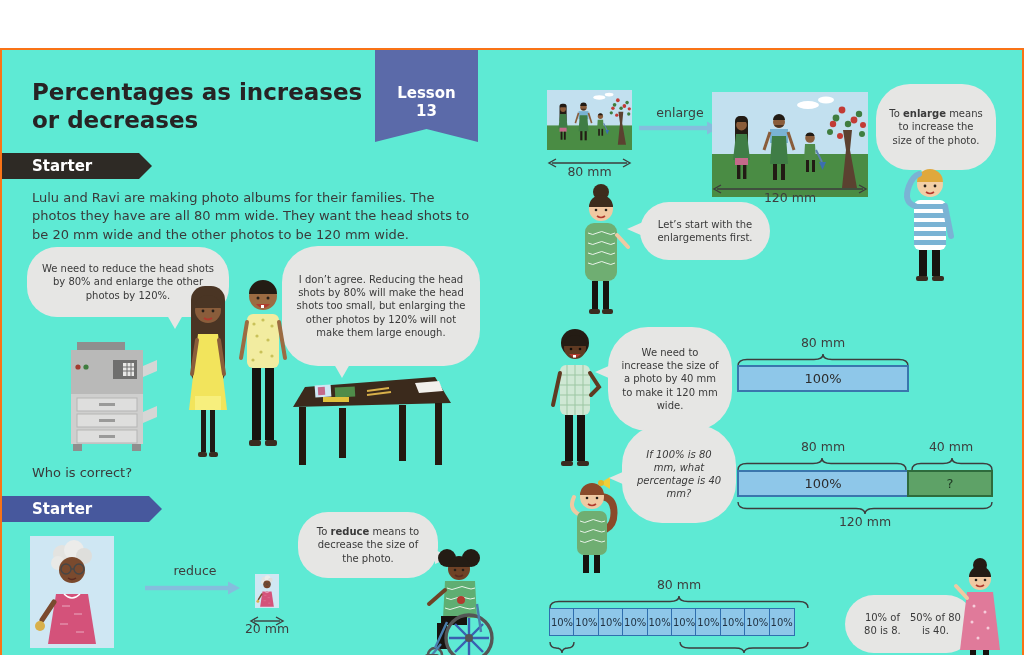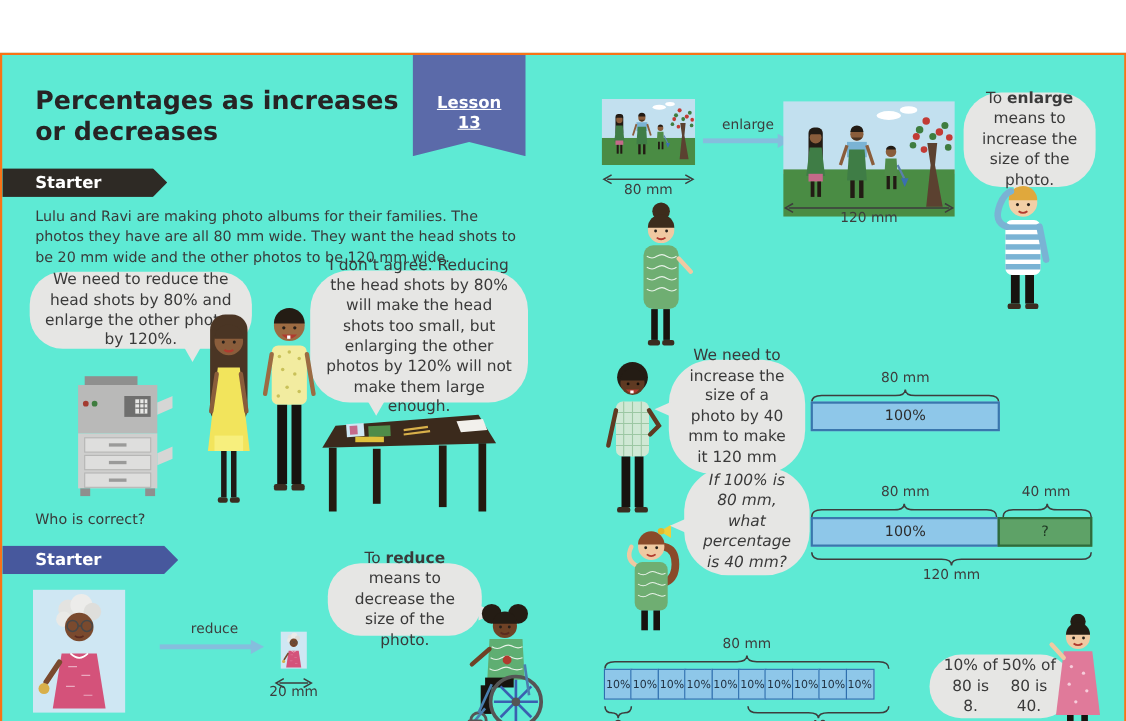--- a/index.html
+++ b/index.html
@@ -11,21 +11,21 @@
   .ribbon{background:#5b6aa9;color:#fff;text-align:center;font-weight:bold;font-size:15px;
           clip-path:polygon(0 0,100% 0,100% 100%,50% 86%,0 100%);}
   .banner{color:#fff;font-weight:bold;font-size:15px;line-height:26px;height:26px;
           padding-left:30px;box-sizing:border-box;
           clip-path:polygon(0 0,calc(100% - 13px) 0,100% 50%,calc(100% - 13px) 100%,0 100%);}
   .banner.dark{background:#2e2a25;}
   .banner.blue{background:#47589d;}
   .intro{font-size:13px;line-height:1.42;margin:0;}
   .bubble{position:absolute;background:#e6e6e4;border-radius:30px;box-sizing:border-box;
           display:flex;align-items:center;justify-content:center;text-align:center;
-          padding:8px 12px;font-size:14px;line-height:1.32;color:#3a3a3a;}
+          padding:8px 12px;font-size:10px;line-height:1.32;color:#3a3a3a;}
   .tail{position:absolute;width:0;height:0;border-style:solid;border-color:transparent;}
   .dim{font-size:12.5px;color:#3d3d3d;text-align:center;}
   .bar{box-sizing:border-box;border:2px solid #3a76ad;background:#8ec7e9;display:flex;
        align-items:center;justify-content:center;font-size:13px;color:#2c2c2c;}
   .bar.green{background:#5ea267;border-color:#2e6b3c;color:#1f3a24;}
   .cells{display:flex;}
   .cell{width:26px;height:28px;box-sizing:border-box;border:1.6px solid #2f6fae;background:#8ec7e9;
         display:flex;align-items:center;justify-content:center;font-size:10px;color:#234;
         margin-left:-1.6px;}
   .cell:first-child{margin-left:0;}
@@ -105,21 +105,21 @@
         <rect x="94" y="68" width="3" height="12" fill="#221b14"></rect>
           <rect x="100" y="68" width="3" height="12" fill="#221b14"></rect>
         <line x1="104" y1="58" x2="110" y2="70" stroke="#5b7fae" stroke-width="2"></line>
         <polygon points="107,70 114,70 110.5,78" fill="#3b6fb0"></polygon>
       </g>
     </defs>
   </svg>
 
   <div class="abs title" style="left:30px;top:28px;width:345px;">Percentages as increases or decreases</div>
 
-  <div class="abs ribbon" style="left:373px;top:0;width:103px;height:92px;text-decoration:underline;">
+  <div class="abs ribbon" style="left:373px;top:0;width:103px;height:92px;">
     <div style="margin-top:34px;">Lesson</div>
     <div>13</div>
   </div>
 
   <div class="abs banner dark" style="left:0;top:103px;width:150px;">
     <span>Starter</span>
   </div>
 
   <p class="abs intro" style="left:30px;top:139px;width:448px;">Lulu and Ravi are making photo albums for their families. The photos they have are all 80 mm wide. They want the head shots to be 20 mm wide and the other photos to be 120 mm wide.</p>
 
@@ -364,20 +364,24 @@
         <path d="M16 70 q5 3 9 0 q5 -3 9 0 q5 3 9 0" fill="none"></path>
         <path d="M16 80 q5 3 9 0 q5 -3 9 0 q5 3 9 0" fill="none"></path>
       </g>
     <line x1="45" y1="52" x2="56" y2="64" stroke="#f0c9a2" stroke-width="4" stroke-linecap="round"></line>
     <rect x="20" y="98" width="6" height="28" fill="#17130f"></rect>
       <rect x="31" y="98" width="6" height="28" fill="#17130f"></rect>
     <rect x="17" y="126" width="11" height="5" rx="2" fill="#3a2c20"></rect>
       <rect x="30" y="126" width="11" height="5" rx="2" fill="#3a2c20"></rect>
   </svg>
 
+  <div class="bubble" style="left:638px;top:152px;width:130px;height:58px;">
+    <span>Let’s start with the enlargements first.</span>
+    <i class="tail" style="left:-13px;top:20px;border-width:7px 16px 7px 0;border-right-color:#e6e6e4;"></i>
+  </div>
 
   <svg class="abs" style="left:543px;top:277px;" width="64" height="145" viewBox="0 0 64 145">
     <circle cx="30" cy="16" r="14" fill="#241c14"></circle>
     <circle cx="30" cy="21" r="11" fill="#5f3a22"></circle>
     <path d="M19 19 a11 11 0 0 1 22 0 z" fill="#241c14"></path>
     <circle cx="26" cy="22" r="1.3" fill="#120d09"></circle>
       <circle cx="35" cy="22" r="1.3" fill="#120d09"></circle>
     <path d="M24 27 Q30 34 36 27 Z" fill="#b03a2e"></path>
       <rect x="28" y="28" width="3" height="2.6" fill="#fff"></rect>
     <rect x="15" y="38" width="30" height="50" rx="6" fill="#cfe8d4"></rect>

